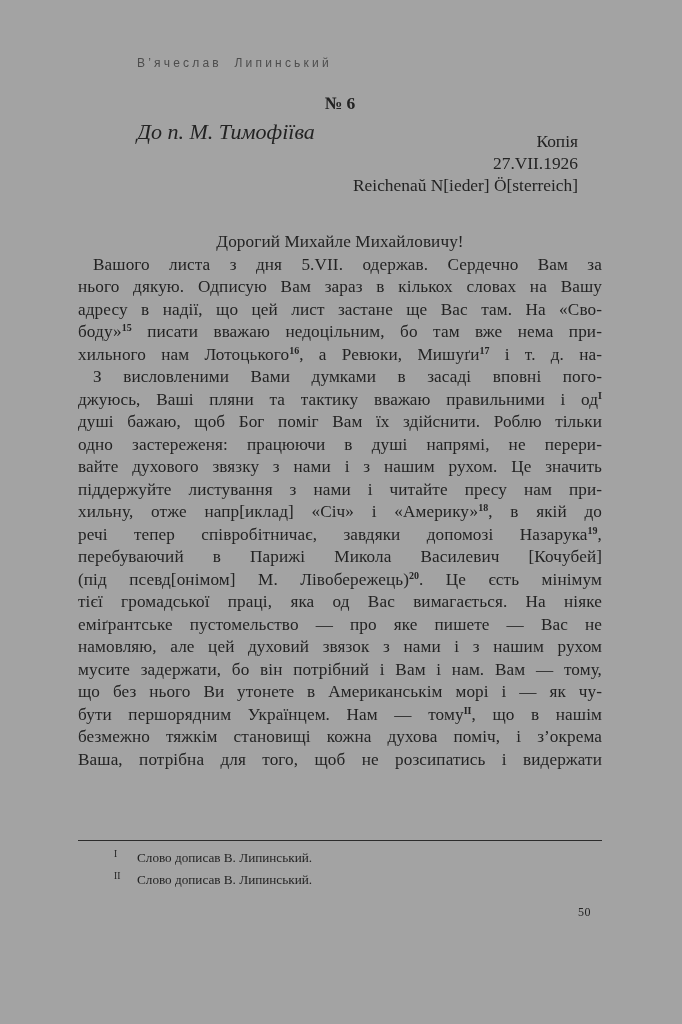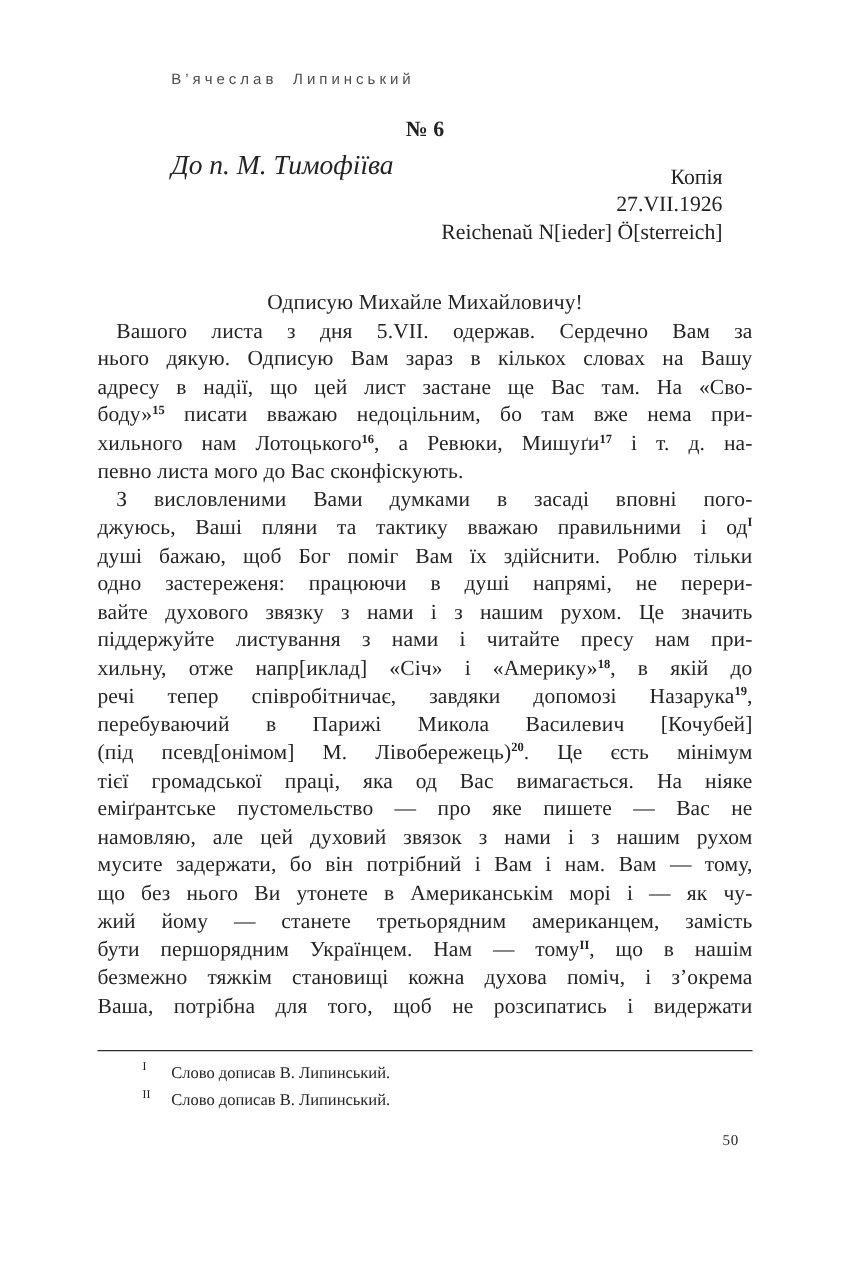--- a/index.html
+++ b/index.html
@@ -1,21 +1,21 @@
 <!DOCTYPE html>
 <html><head>
 <meta charset="utf-8">
 <style>
   html, body { margin: 0; padding: 0; background: #e9e9e9; }
   .page {
     position: relative;
     width: 682px;
     height: 1024px;
     margin: 0 auto;
-    background: #ffffff;
+    background: #a3a3a3;
     font-family: "Liberation Serif", serif;
     color: #232323;
     overflow: hidden;
   }
   .running-header {
     position: absolute;
     left: 137px;
     top: 56px;
     font-family: "Liberation Sans", sans-serif;
     font-size: 12px;
@@ -119,44 +119,42 @@
 
   <div class="addressee">До п. М. Тимофіїва</div>
 
   <div class="meta-block">
     <div>Копія</div>
     <div>27.VII.1926</div>
     <div>Reichenaŭ N[ieder] Ö[sterreich]</div>
   </div>
 
   <div class="letter-body">
-    <div class="salutation">Одписую Михайле Михайловичу!</div>
+    <div class="salutation">Дорогий Михайле Михайловичу!</div>
 
   <div class="line indent">Вашого листа з дня 5.VII. одержав. Сердечно Вам за</div>
       <div class="line">нього дякую. Одписую Вам зараз в кількох словах на Вашу</div>
       <div class="line">адресу в надії, що цей лист застане ще Вас там. На «Сво-</div>
       <div class="line">боду»<sup class="fn-ref">15</sup> писати вважаю недоцільним, бо там вже нема при-</div>
       <div class="line">хильного нам Лотоцького<sup class="fn-ref">16</sup>, а Ревюки, Мишуґи<sup class="fn-ref">17</sup> і т. д. на-</div>
-      <div class="line end">певно листа мого до Вас сконфіскують.</div>
       <div class="line indent">З висловленими Вами думками в засаді вповні пого-</div>
       <div class="line">джуюсь, Ваші пляни та тактику вважаю правильними і од<sup class="fn-ref">I</sup></div>
       <div class="line">душі бажаю, щоб Бог поміг Вам їх здійснити. Роблю тільки</div>
       <div class="line">одно застереженя: працюючи в душі напрямі, не перери-</div>
       <div class="line">вайте духового звязку з нами і з нашим рухом. Це значить</div>
       <div class="line">піддержуйте листування з нами і читайте пресу нам при-</div>
       <div class="line">хильну, отже напр[иклад] «Січ» і «Америку»<sup class="fn-ref">18</sup>, в якій до</div>
       <div class="line">речі тепер співробітничає, завдяки допомозі Назарука<sup class="fn-ref">19</sup>,</div>
       <div class="line">перебуваючий в Парижі Микола Василевич [Кочубей]</div>
       <div class="line">(під псевд[онімом] М. Лівобережець)<sup class="fn-ref">20</sup>. Це єсть мінімум</div>
       <div class="line">тієї громадської праці, яка од Вас вимагається. На ніяке</div>
       <div class="line">еміґрантське пустомельство — про яке пишете — Вас не</div>
       <div class="line">намовляю, але цей духовий звязок з нами і з нашим рухом</div>
       <div class="line">мусите задержати, бо він потрібний і Вам і нам. Вам — тому,</div>
       <div class="line">що без нього Ви утонете в Американськім морі і — як чу-</div>
-      <div class="line">жий йому — станете третьорядним американцем, замість</div>
       <div class="line">бути першорядним Українцем. Нам — тому<sup class="fn-ref">II</sup>, що в нашім</div>
       <div class="line">безмежно тяжкім становищі кожна духова поміч, і з’окрема</div>
       <div class="line">Ваша, потрібна для того, щоб не розсипатись і видержати</div>
     </div>
 
   <div class="footnote-rule"></div>
 
   <div class="footnotes">
 
   <div class="footnote"><span class="fn-marker">I</span><span>Слово дописав В. Липинський.</span></div>

